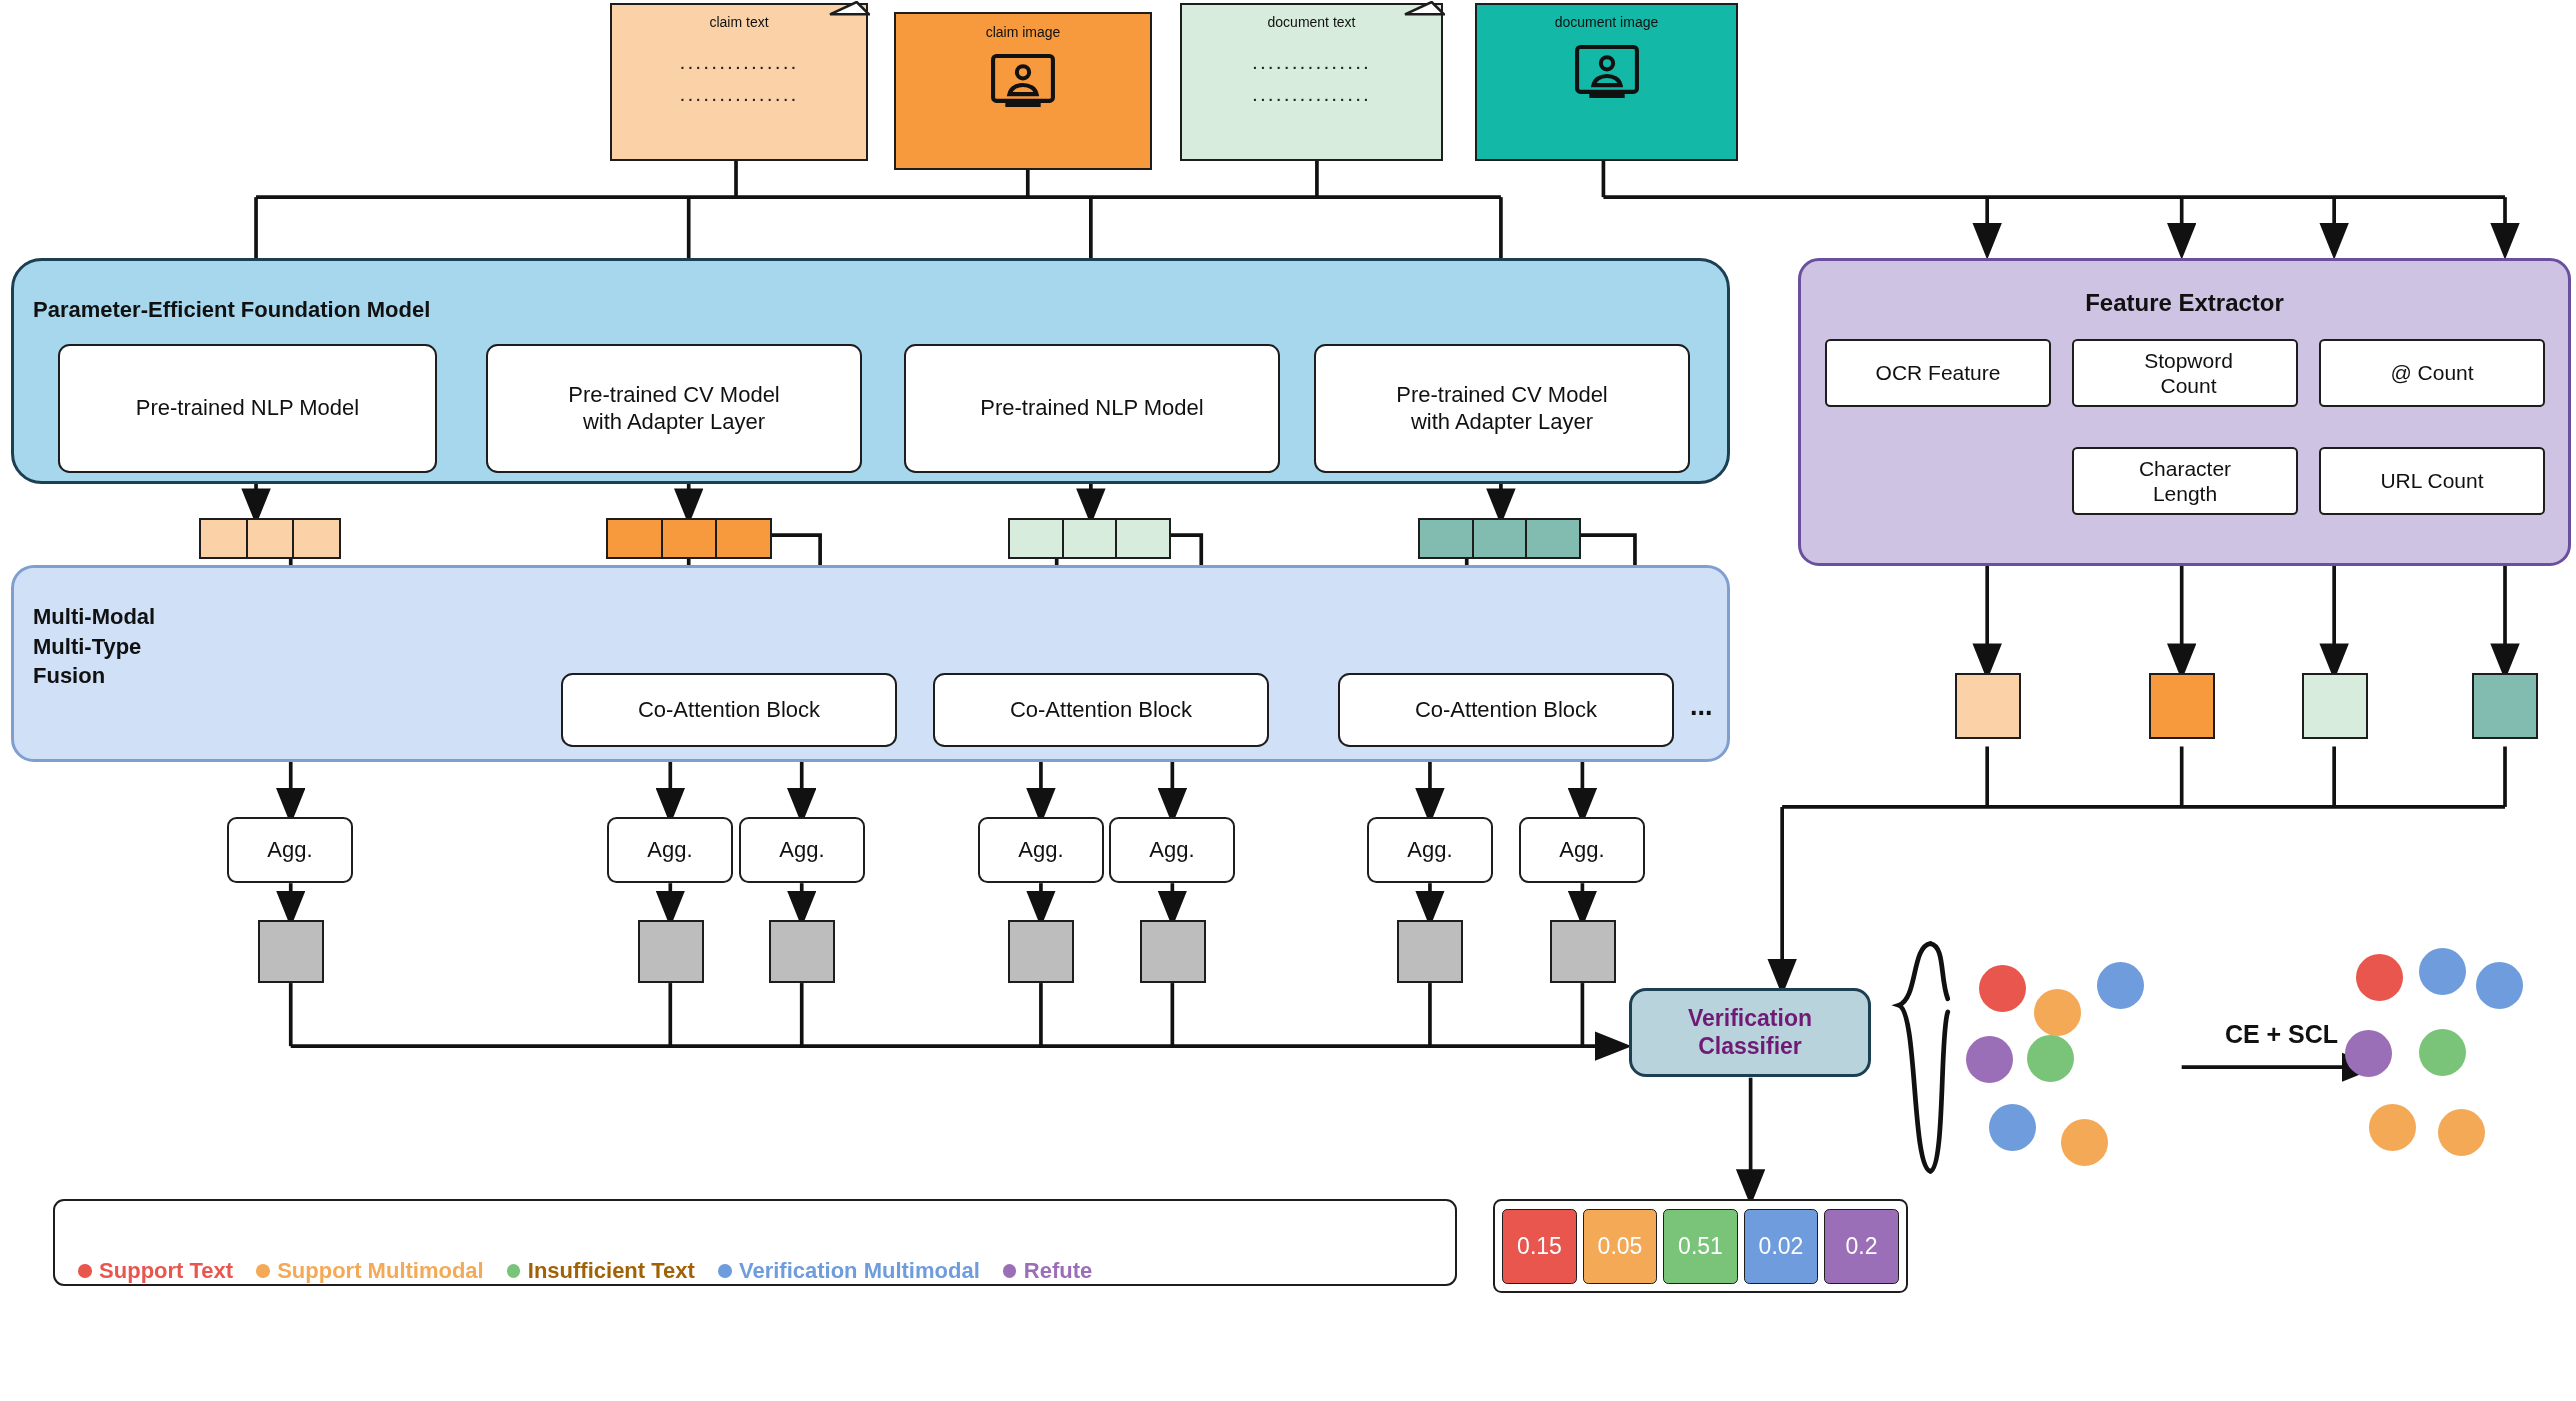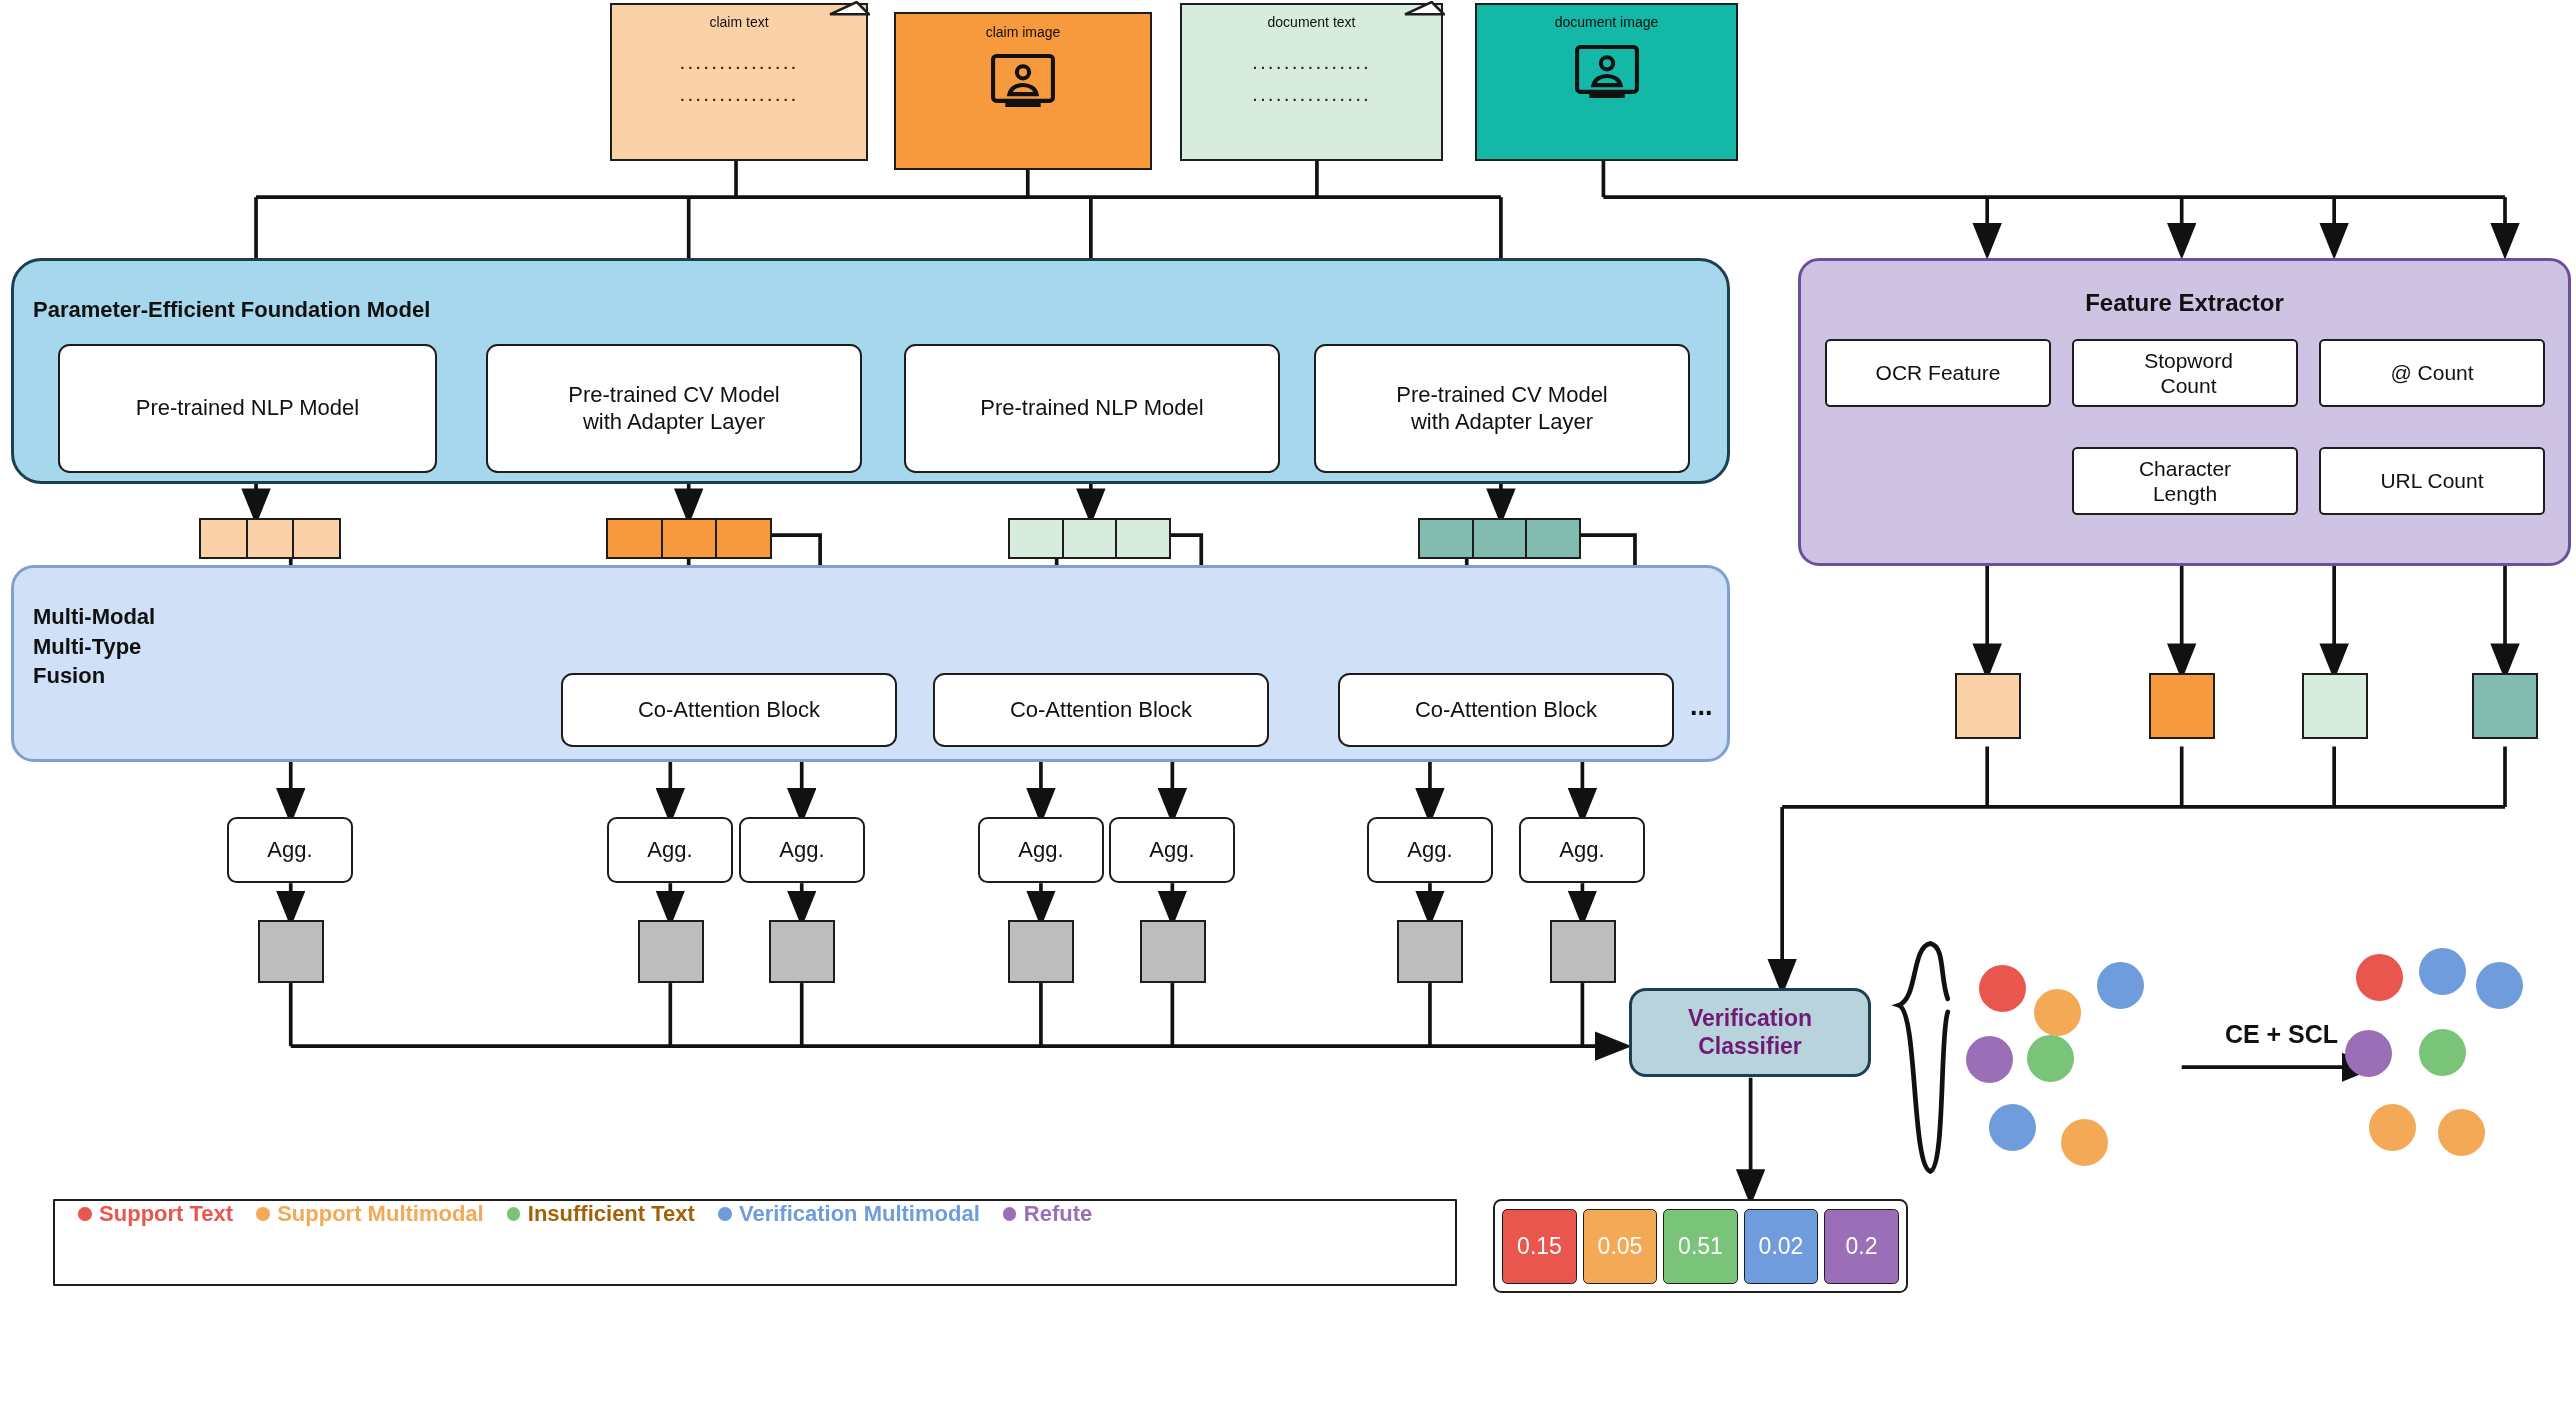--- a/index.html
+++ b/index.html
@@ -65,22 +65,22 @@
   }
 
   .vclf {
     border: 3.2px solid #1d3f52; border-radius: 17px;
     background:#b8d3db; font-weight:bold; font-size:23px; color:#701a75;
     line-height:1.2;
   }
 
   
   .legend {
-    border: 2.6px solid #1d1d1d; border-radius: 1px; background:#fff;
-    display:flex; align-items:flex-start;
+    border: 2.6px solid #1d1d1d; border-radius: 11px; background:#fff;
+    display:flex; align-items:flex-end;
   }
   .legend-item { display:flex; align-items:center; font-weight:bold; font-size:22px; }
   .legend-dot { width:13.7px; height:13.7px; border-radius:50%; margin-right:7.4px; }
 
   
   .probs {
     border: 2.6px solid #1d1d1d; border-radius: 8.4px; background:#fff;
     display:flex; align-items:center; padding: 7.4px;
   }
   .prob {

